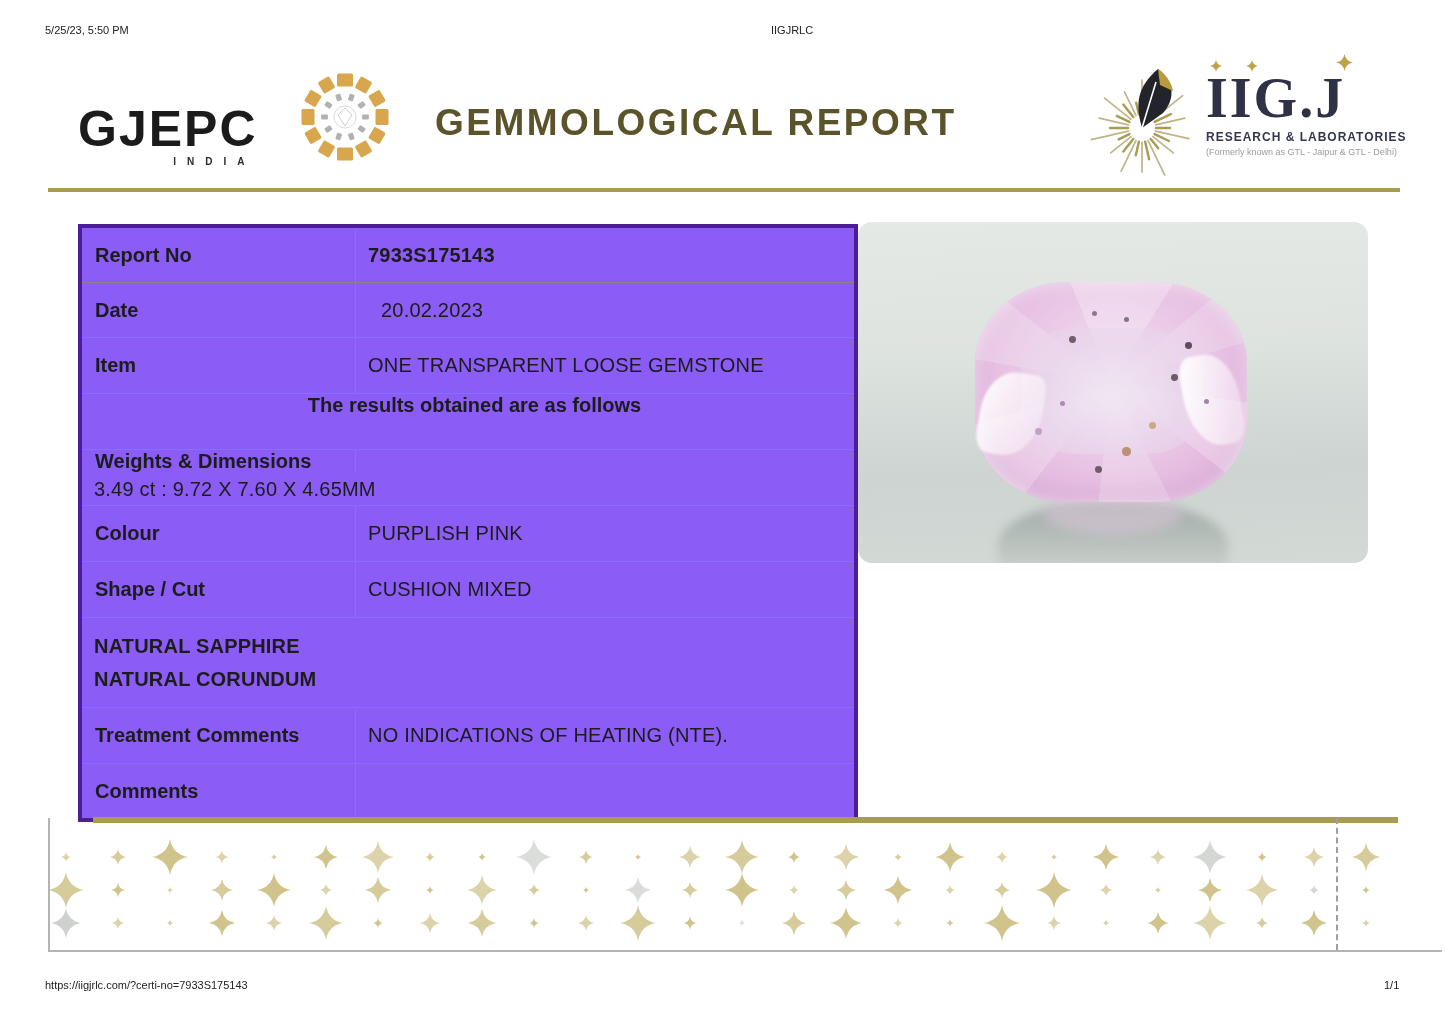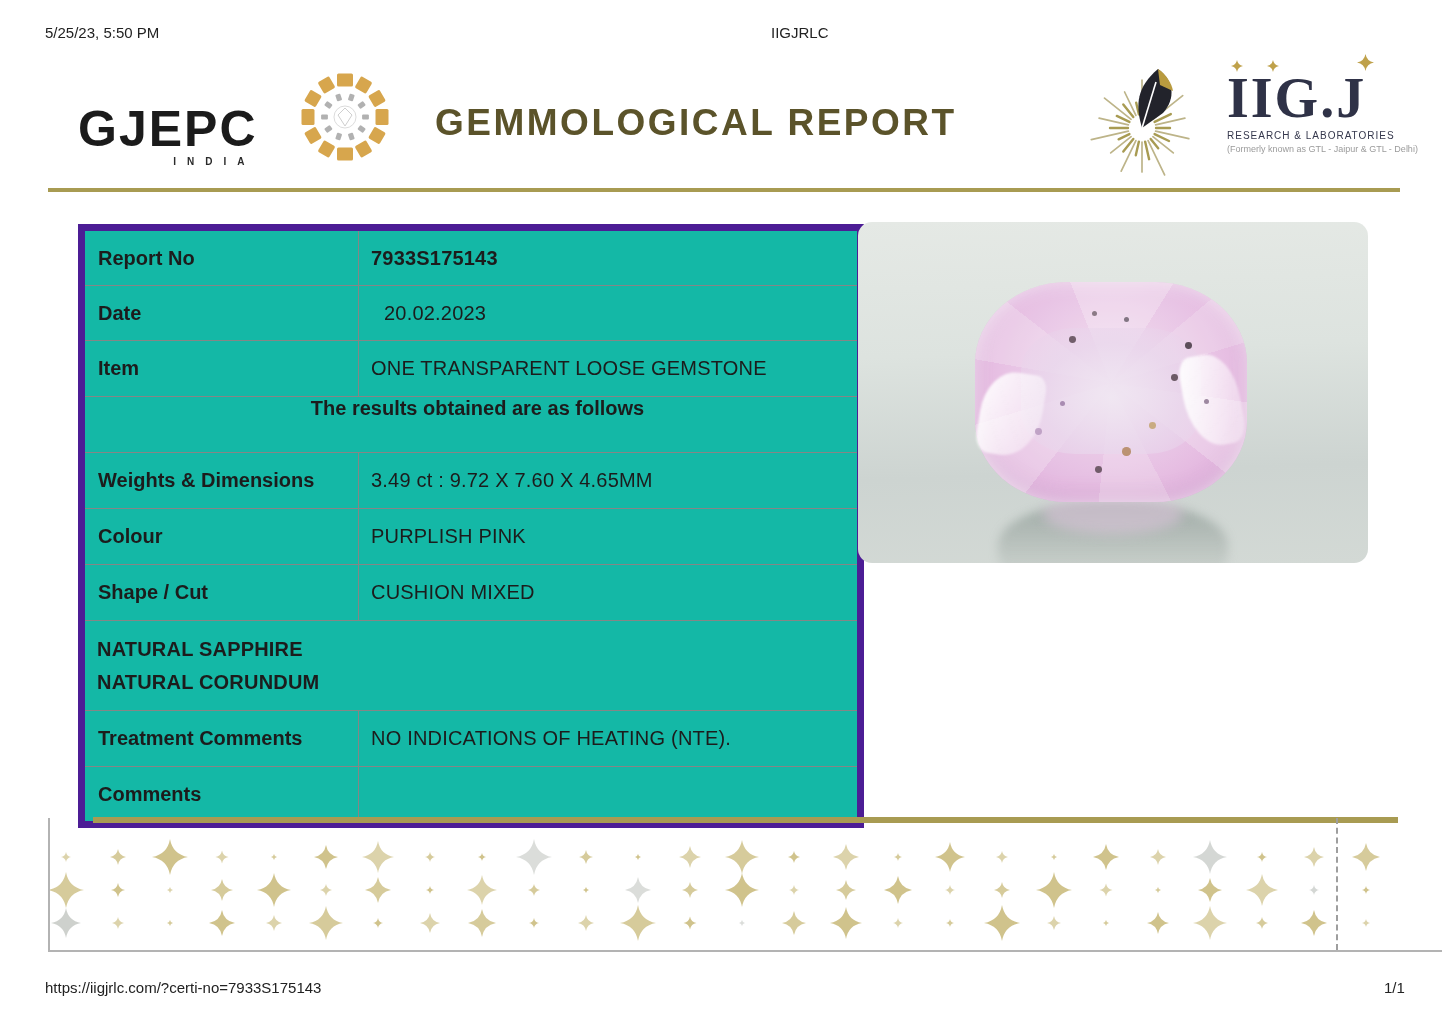--- a/index.html
+++ b/index.html
@@ -3,42 +3,42 @@
 <meta charset="utf-8">
 <style>
   html,body{margin:0;padding:0}
   body{
     width:1445px;height:1021px;position:relative;background:#ffffff;
     font-family:"Liberation Sans",sans-serif;color:#1c1c1c;overflow:hidden;
   }
   .abs{position:absolute}
 
   
-  .print-meta{font-size:15px;color:#222;white-space:nowrap}
+  .print-meta{font-size:11px;color:#222;white-space:nowrap}
 
   
   .gjepc-word{font-size:50px;font-weight:bold;letter-spacing:2px;color:#1b1b1b;line-height:1}
   .gjepc-sub{font-size:10px;font-weight:bold;letter-spacing:11px;color:#2a2a2a;text-align:right;margin-top:2px;padding-right:2px}
 
   
   .title{font-size:37px;font-weight:bold;letter-spacing:2.5px;color:#5b532a;white-space:nowrap}
 
   
   .iigj-wrap{display:flex;align-items:flex-start}
-  .iigj-text{margin-left:21px;margin-top:10px}
+  .iigj-text{margin-left:0;margin-top:10px}
   .iigj-name-wrap{position:relative;display:inline-block}
   .iigj-name{font-family:"Liberation Serif",serif;font-weight:bold;font-size:56px;line-height:1;color:#2f3247;letter-spacing:2px}
   .sparkle{position:absolute;line-height:0}
-  .iigj-tag{font-size:10px;font-weight:normal;letter-spacing:1px;color:#34374c;margin-top:4px;white-space:nowrap}
+  .iigj-tag{font-size:12px;font-weight:bold;letter-spacing:1px;color:#34374c;margin-top:4px;white-space:nowrap}
   .iigj-sub{font-size:9px;color:#9b9b9b;margin-top:3px;white-space:nowrap}
 
   .gold-rule{background:#a89b52}
 
   
-  .rtable{width:772px;border:7px solid #4c1d95;background:#14b8a6}
+  .rtable{width:772px;border:4px solid #4c1d95;background:#8b5cf6}
   .trow{display:flex;box-sizing:border-box;border-bottom:1px solid #868686}
   .trow:last-child{border-bottom:none}
   .cell{box-sizing:border-box;display:flex;flex-direction:column;justify-content:center;font-size:20px}
   .cell.label{width:274px;border-right:1px solid #868686;padding-left:13px;font-weight:bold}
   .cell.value{flex:1;padding-left:12px;line-height:1.65;letter-spacing:.2px}
   .cell.value.bold{font-weight:bold}
   .section-cell{width:100%;padding-left:13px;font-weight:bold;font-size:20px;display:flex;justify-content:center}
 
   
   .gemcard{left:858px;top:222px;width:510px;height:341px;border-radius:14px;overflow:hidden;
@@ -183,21 +183,21 @@
     </div>
     <div class="trow" style="height: 56px;">
       <div class="cell label">Item</div>
       <div class="cell value">
         <div>ONE TRANSPARENT LOOSE GEMSTONE</div>
       </div>
     </div>
     <div class="trow" style="height: 56px;">
       <div class="section-cell">The results obtained are as follows</div>
     </div>
-    <div class="trow" style="height: 56px;">
+    <div class="trow" style="height: 56px; flex-direction: column;">
       <div class="cell label">Weights &amp; Dimensions</div>
       <div class="cell value">
         <div>3.49 ct : 9.72 X 7.60 X 4.65MM</div>
       </div>
     </div>
     <div class="trow" style="height: 56px;">
       <div class="cell label">Colour</div>
       <div class="cell value">
         <div>PURPLISH PINK</div>
       </div>

